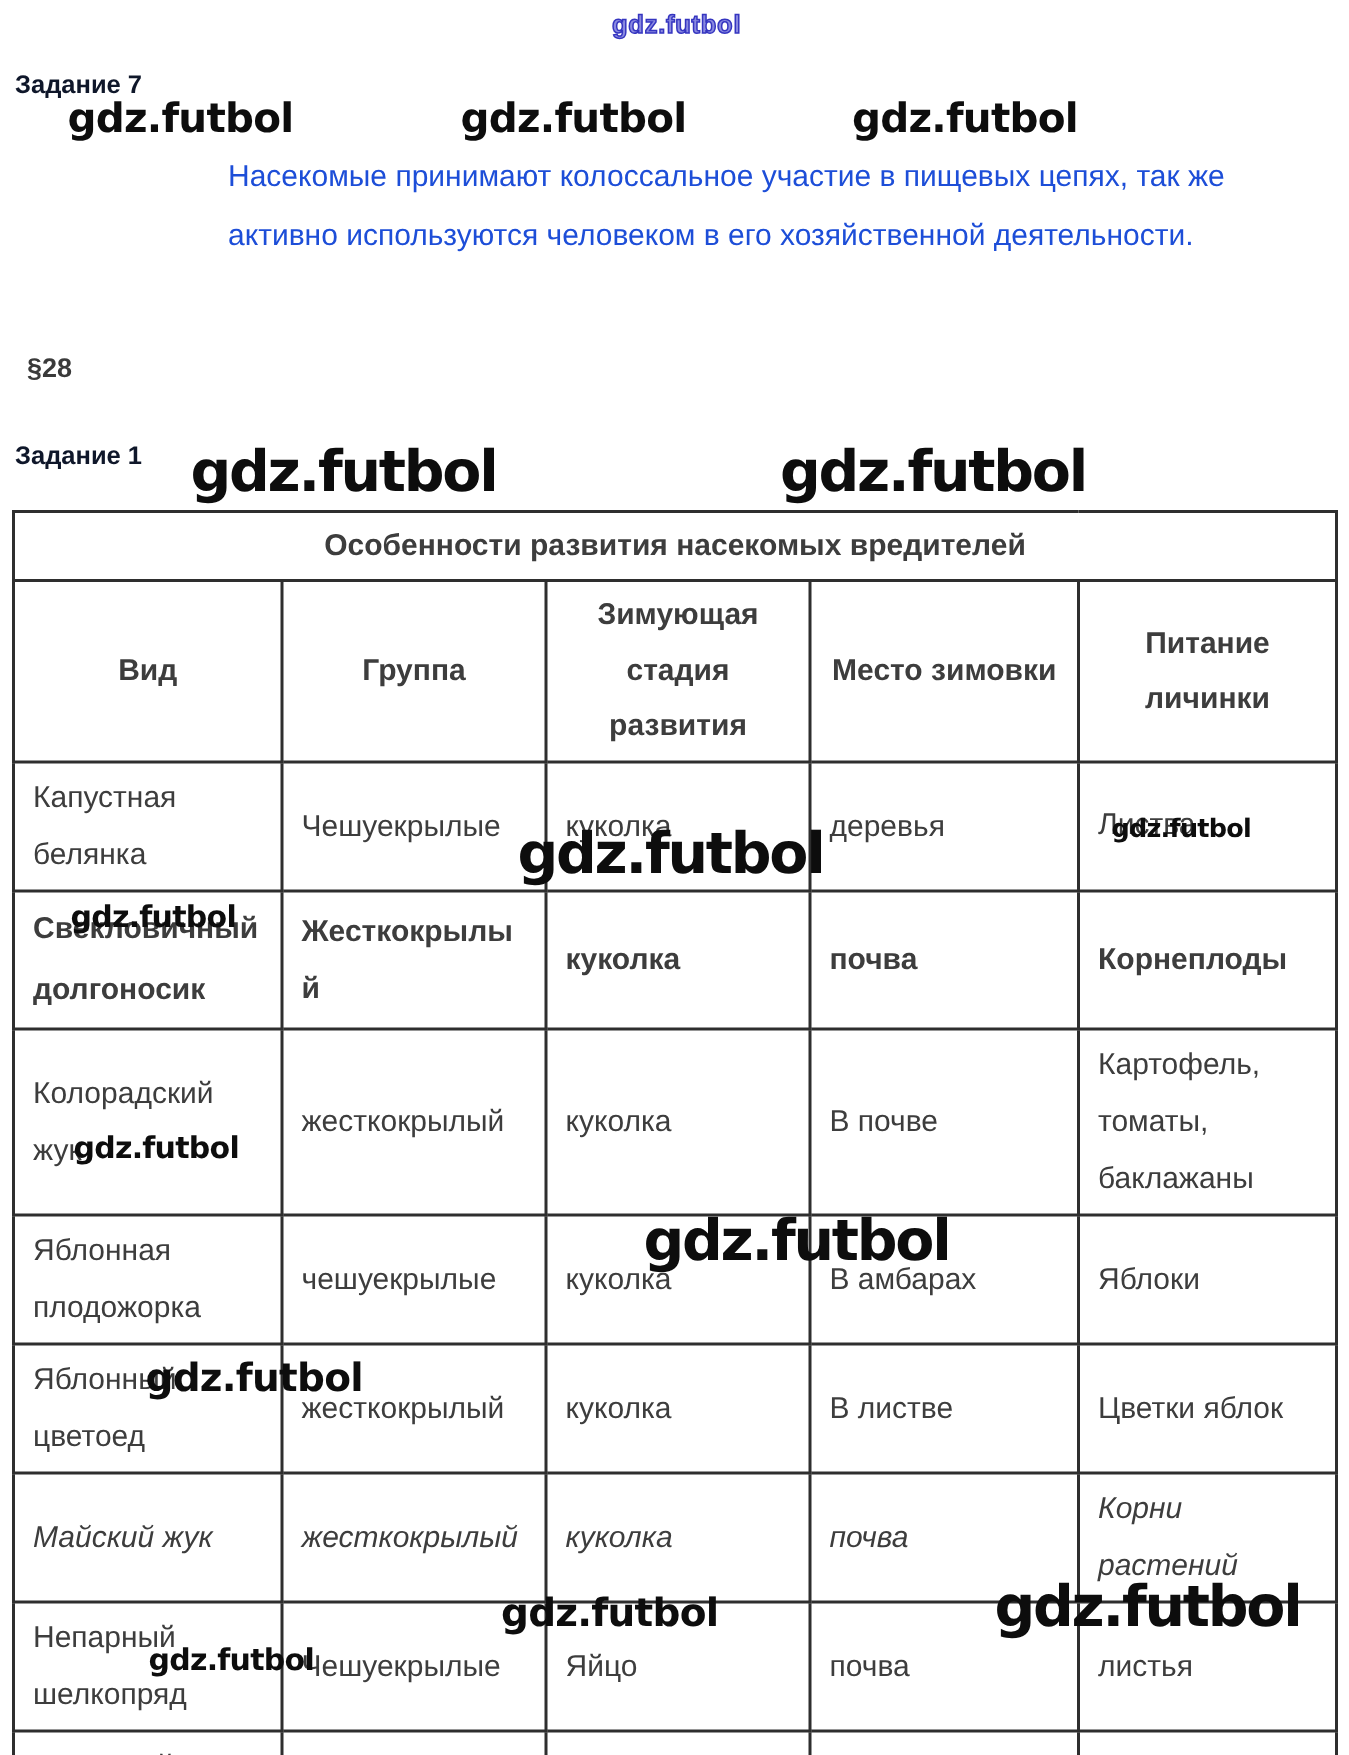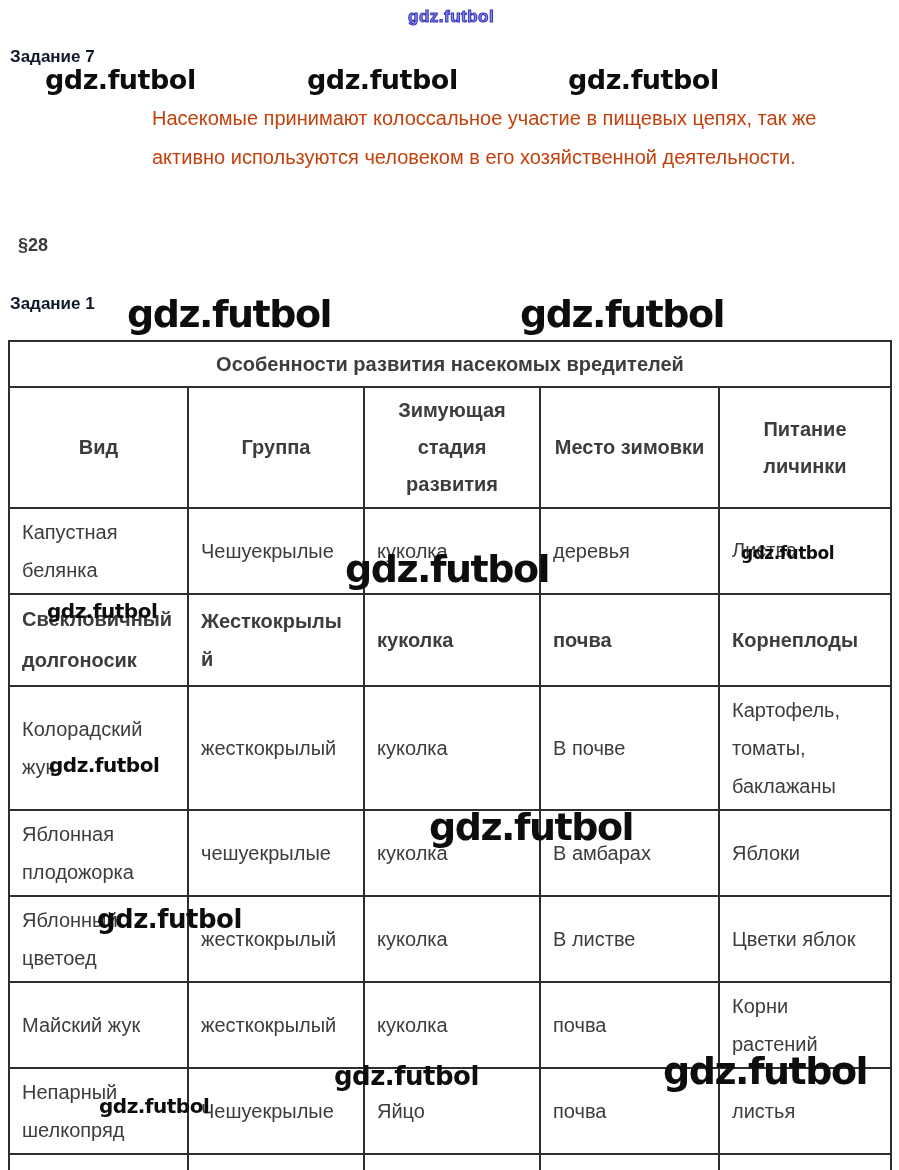--- a/index.html
+++ b/index.html
@@ -13,35 +13,35 @@
   .wm-m{font-size:20px;}
   .wm-l{font-size:26px;}
   .wm-xl{font-size:38px;letter-spacing:-1.5px;}
   .wm-blue{position:absolute;font-weight:700;font-size:17px;color:#8a8ae0;
       -webkit-text-stroke:1px #3535c0;letter-spacing:0.5px;white-space:nowrap;}
 
   
   .task-heading{position:absolute;font-size:17px;font-weight:700;color:#0f172a;white-space:nowrap;}
   .section-heading{position:absolute;font-size:18px;font-weight:600;color:#3a3a3a;white-space:nowrap;}
   .para{position:absolute;left:152px;top:99px;width:708px;font-size:20px;
-        line-height:38.5px;color:#c2410c;}
+        line-height:38.5px;color:#1d4ed8;}
 
   
   table.pests{position:absolute;left:8px;top:340px;width:882px;border-collapse:collapse;
         table-layout:fixed;background:#fff;}
   table.pests td,table.pests th{border:2px solid #2e2e2e;font-size:20px;color:#3d3d3d;
         vertical-align:middle;word-wrap:break-word;}
   td.title-cell{font-weight:700;text-align:center;color:#2b2b2b;height:40px;
         border-bottom:4px solid #1d1d1d;padding:2px 6px;}
   th.col-header{font-weight:700;text-align:center;color:#2e2e2e;line-height:37px;
         padding:4px 10px;}
   td.cell{padding:4px 12px;line-height:38px;text-align:left;}
   tr.hdr{height:106px;}
   tr.r1{height:86px;} tr.r2{height:76px;font-weight:bold;} tr.r3{height:114px;margin-left:28px;} tr.r4{height:77px;}
-  tr.r5{height:76px;} tr.r6{height:80px;} tr.r7{height:77px;} tr.r8{height:72px;}
+  tr.r5{height:76px;} tr.r6{height:80px;font-style:italic;} tr.r7{height:77px;} tr.r8{height:72px;}
 </style>
 </head>
 <body>
 
 <div id="page">
 
   <span class="wm-blue" style="left:408px;top:7px;">gdz.futbol</span>
 
   <div class="task-heading" style="left:10px;top:47px;">Задание 7</div>
 

